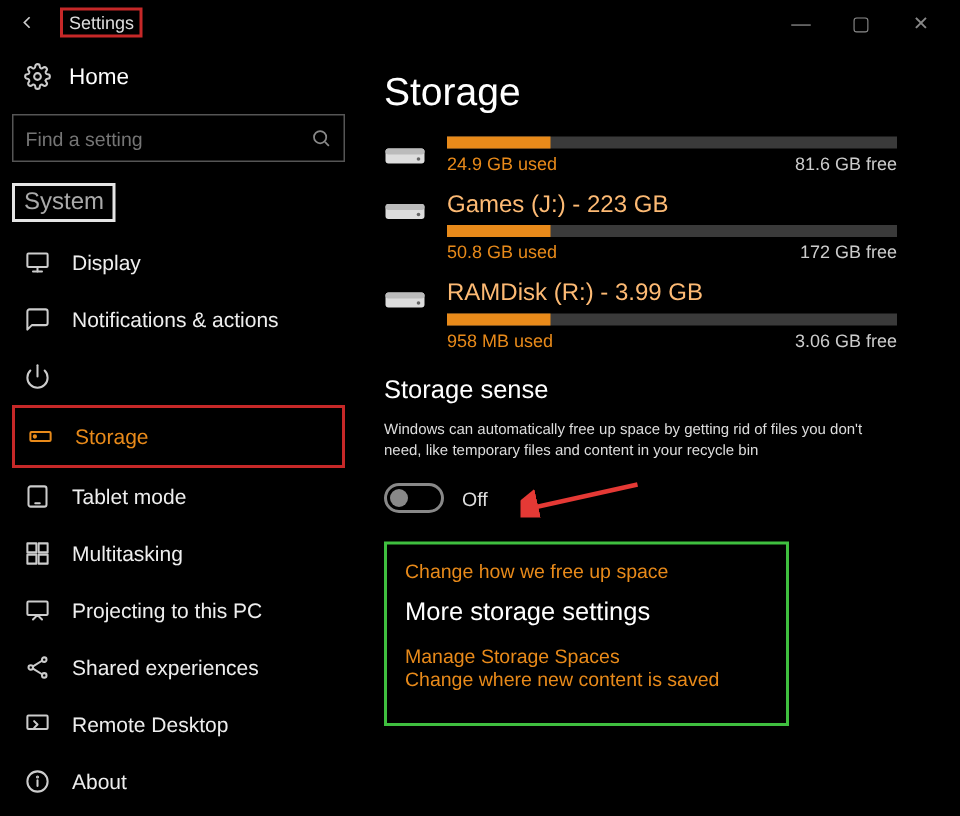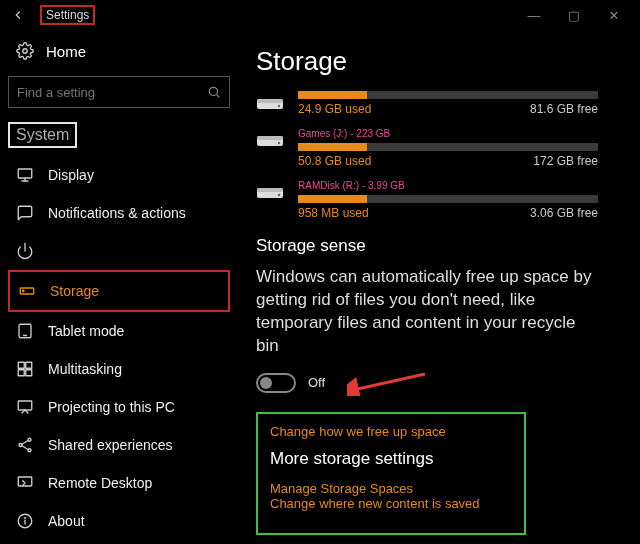--- a/index.html
+++ b/index.html
@@ -19,28 +19,28 @@
   .section-label { color:#aaa; font-size:16px; padding:2px 6px; border:2px solid #e5e5e5; display:inline-block; margin-bottom:8px; }
   .nav-item { display:flex; align-items:center; gap:14px; padding:10px 8px; color:#eee; font-size:14px; cursor:pointer; }
   .nav-item.selected { color:#e88a1a; border:2px solid #c62828; }
   .nav-ico { width:18px; height:18px; display:flex; align-items:center; justify-content:center; color:#ccc; }
   .nav-item.selected .nav-ico { color:#e88a1a; }
   .content { flex:1; padding: 8px 16px 0 18px; overflow:hidden; }
   .page-title { font-size:26px; font-weight:300; margin: 8px 0 14px 0; }
   .drive { display:flex; gap:14px; margin-bottom:12px; }
   .drive-icon { width:28px; height:20px; margin-top:2px; }
   .drive-body { flex:1; }
-  .drive-title { font-size:10px; color:#ec4899; margin-bottom:4px; }
+  .drive-title { font-size:16px; color:#fdba74; margin-bottom:4px; }
   .bar { width: 300px; height:8px; background:#3a3a3a; position:relative; }
   .bar-fill { position:absolute; left:0; top:0; bottom:0; background:#e88a1a; }
   .drive-meta { display:flex; justify-content:space-between; width:300px; font-size:12px; margin-top:3px; }
   .drive-used { color:#e88a1a; }
   .drive-free { color:#ccc; }
   .sense-head { font-size:17px; font-weight:400; margin-top:16px; margin-bottom:10px; }
-  .sense-desc { font-size:17px; color:#ddd; line-height:1.35; margin-bottom:12px; max-width: 340px;}
+  .sense-desc { font-size:10px; color:#ddd; line-height:1.35; margin-bottom:12px; max-width: 340px;}
   .toggle-row { display:flex; align-items:center; gap:12px; margin-bottom:16px; }
   .toggle { width:40px; height:20px; border:2px solid #888; border-radius:10px; position:relative; }
   .toggle .knob { width:12px; height:12px; background:#888; border-radius:50%; position:absolute; left:2px; top:2px; }
   .toggle-label { font-size:13px; color:#ddd; }
   .arrow { margin-left:10px; }
   .greenbox { border:2px solid #3fbf3f; padding:10px 12px 12px 12px; width: 270px; }
   .link { color:#e88a1a; font-size:13px; margin-bottom:10px; display:block; cursor:pointer; }
   .more-head { color:#fff; font-size:17px; font-weight:400; margin:10px 0 12px 0; }
 </style>
 </head>

